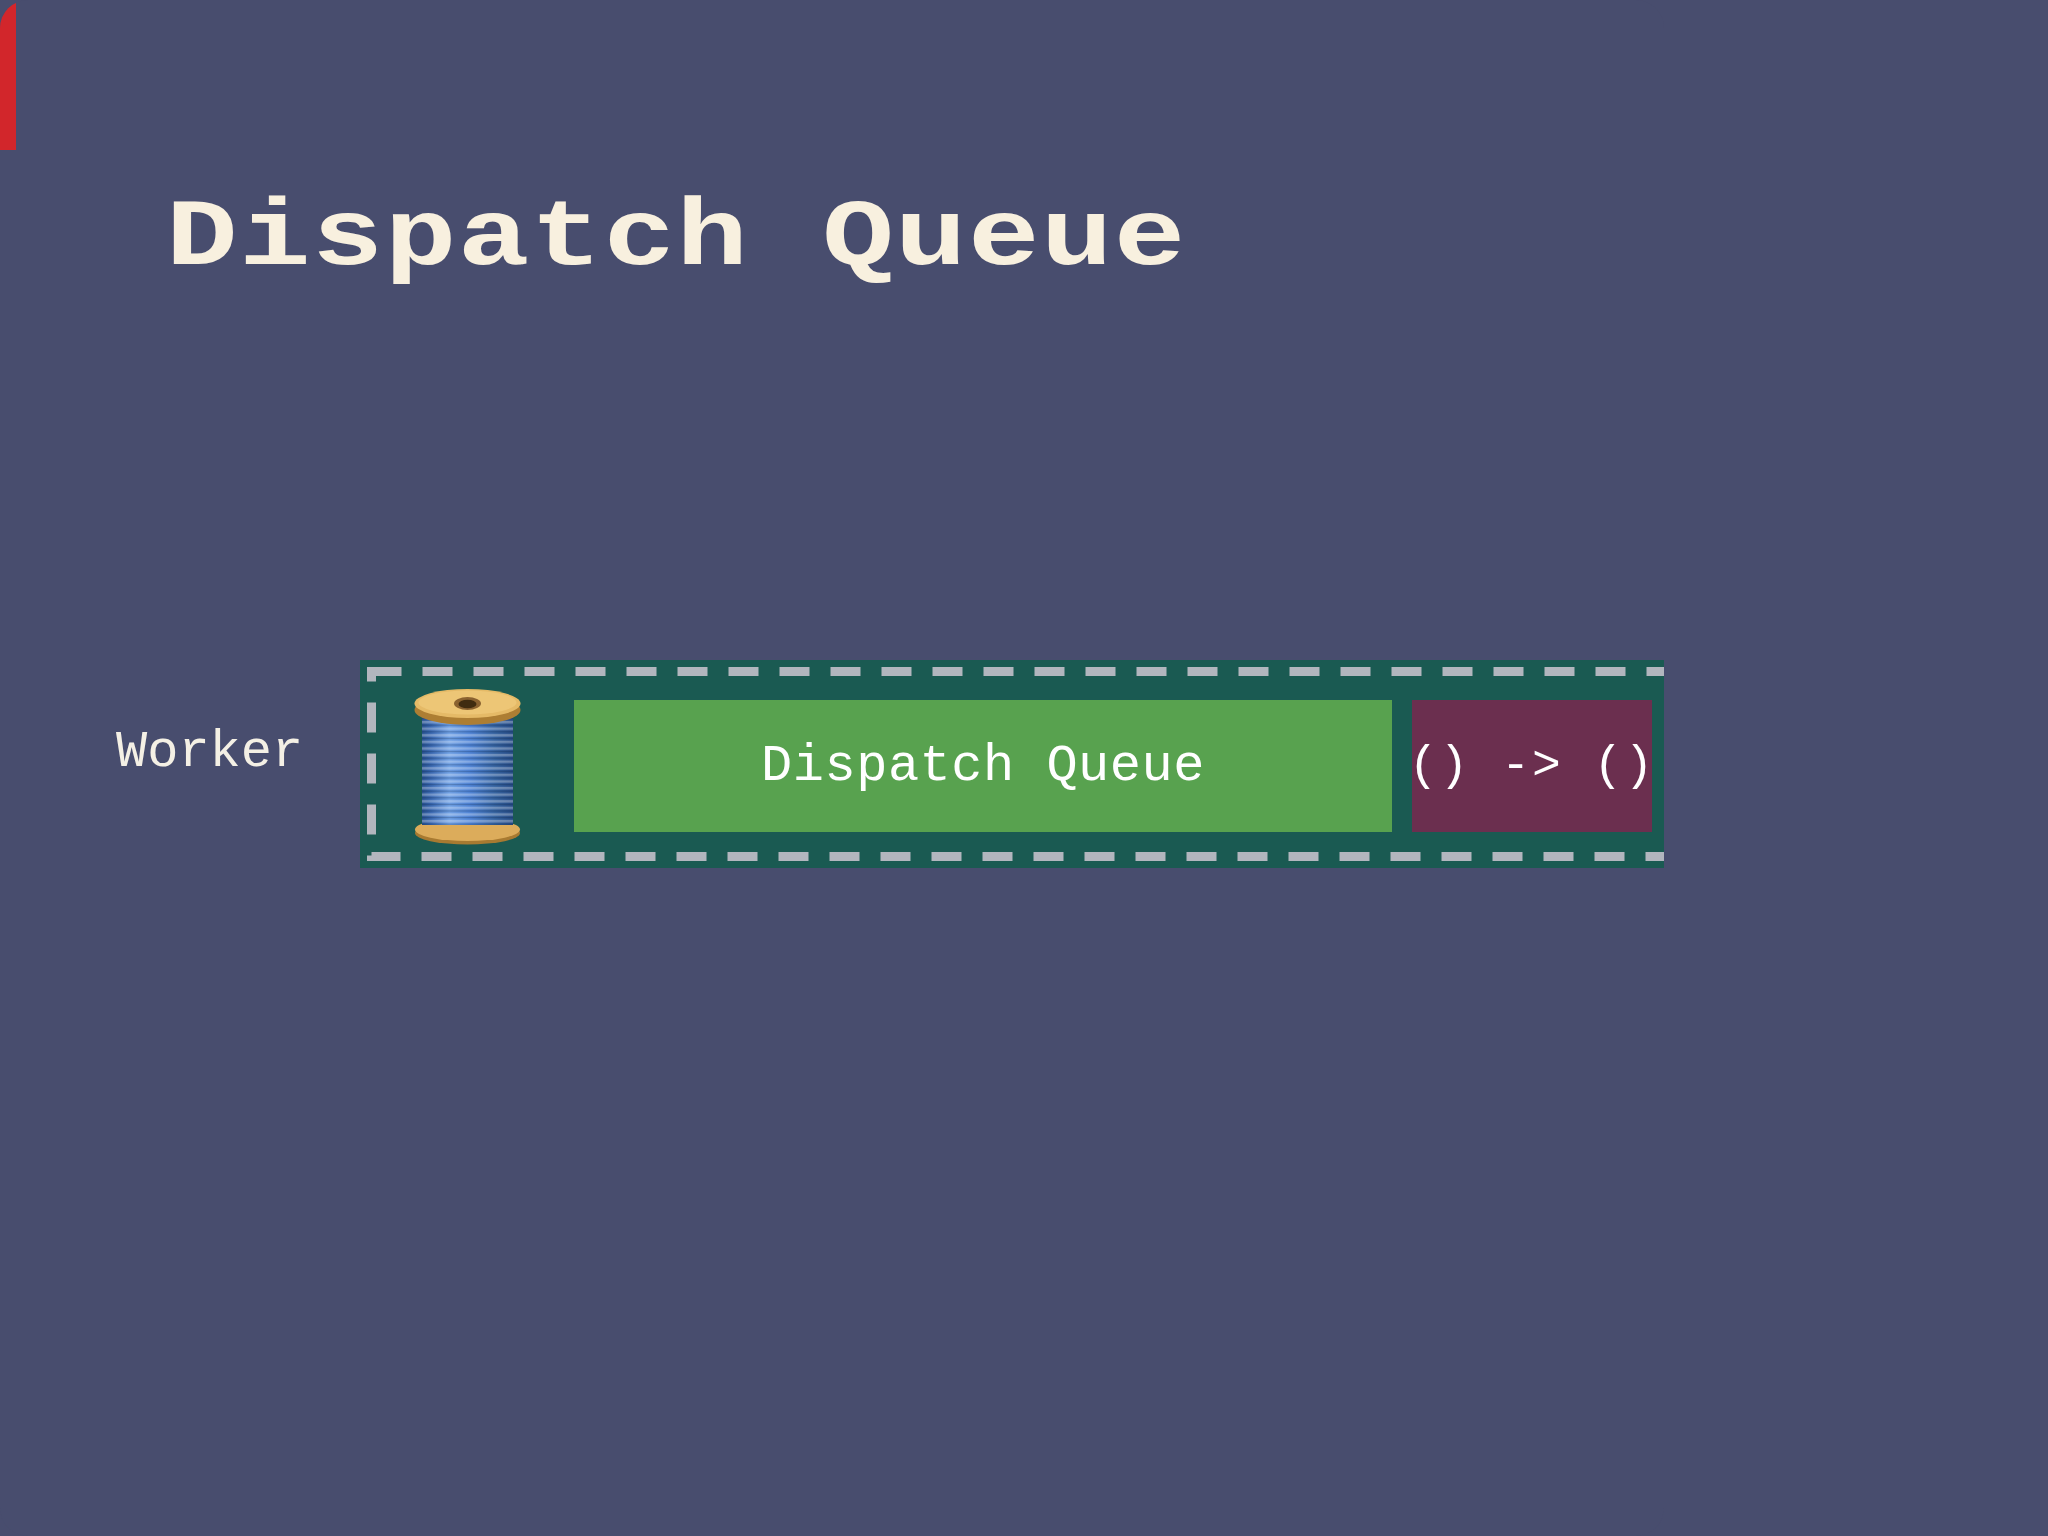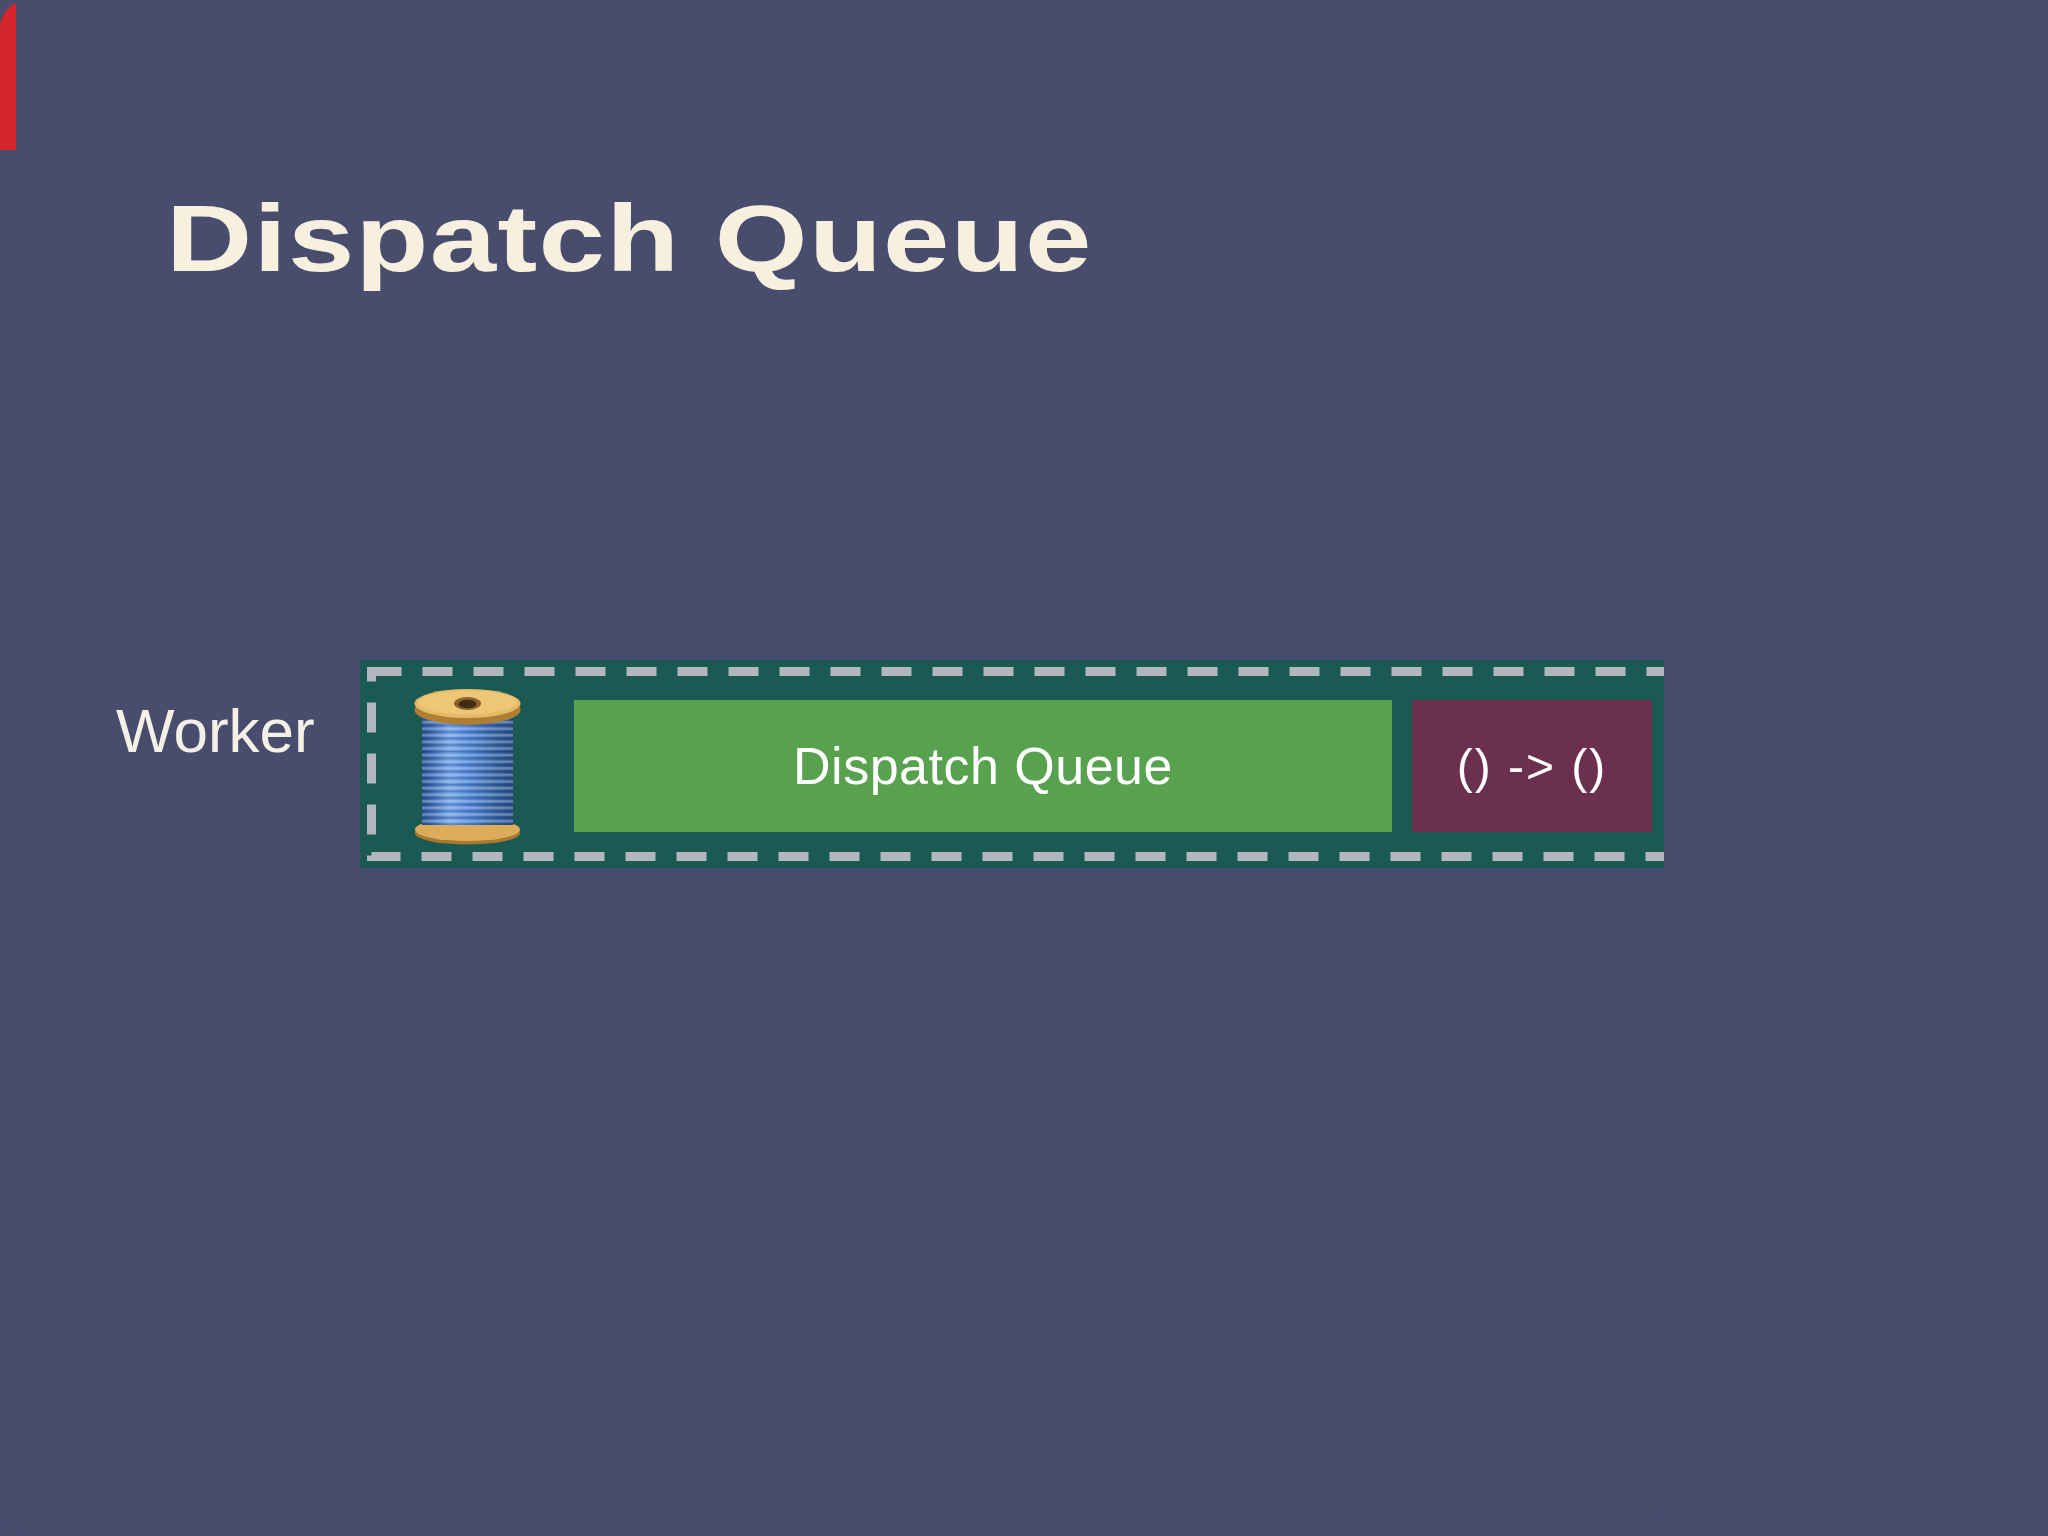--- a/index.html
+++ b/index.html
@@ -1,34 +1,34 @@
 <!DOCTYPE html>
 <html style="--background: #484D6E; --red-strip: #D2262B; --title-cream: #F8F0DF; --label-cream: #F4F0E5; --container-teal: #1A5A52; --queue-green: #58A24F; --closure-purple: #6B2F4F; --dash-gray: #B2B6BE; --box-text-white: #FFFFFF; --thread-blue: #4E83D6; --spool-wood: #E5BA67;"><head>
 <meta charset="utf-8">
 <style>
   html,body { margin:0; padding:0; background:#484D6E; }
   .stage {
     position:relative; width:1664px; height:1536px; overflow:hidden;
     background:var(--background,#484D6E);
-    font-family:Liberation Sans, sans-serif;
+    font-family:Liberation Mono, monospace;
     border-radius:28px;
   }
   .red-strip {
     position:absolute; left:0; top:0; width:16px; height:150px;
     background:var(--red-strip,#D2262B);
   }
   .title {
     position:absolute; left:166px; top:192px; margin:0;
     font-size:94px; font-weight:800; letter-spacing:1px; line-height:1;
     color:var(--title-cream,#F8F0DF);
     transform:scaleX(1.27); transform-origin:0 0; white-space:nowrap;
   }
   .worker-label {
-    position:absolute; left:116px; top:700px;
-    font-size:62px; font-weight:300; line-height:1;
+    position:absolute; left:116px; top:727px;
+    font-size:52px; font-weight:300; line-height:1;
     color:var(--label-cream,#F4F0E5); white-space:nowrap;
   }
   .queue-container {
     position:absolute; left:360px; top:660px; width:1322px; height:208px;
     background:var(--container-teal,#1A5A52);
   }
   .dash-border { position:absolute; left:0; top:0; width:1322px; height:208px; }
   .dash-border rect {
     fill:none; stroke:var(--dash-gray,#B2B6BE);
     stroke-width:9; stroke-dasharray:30 21;

